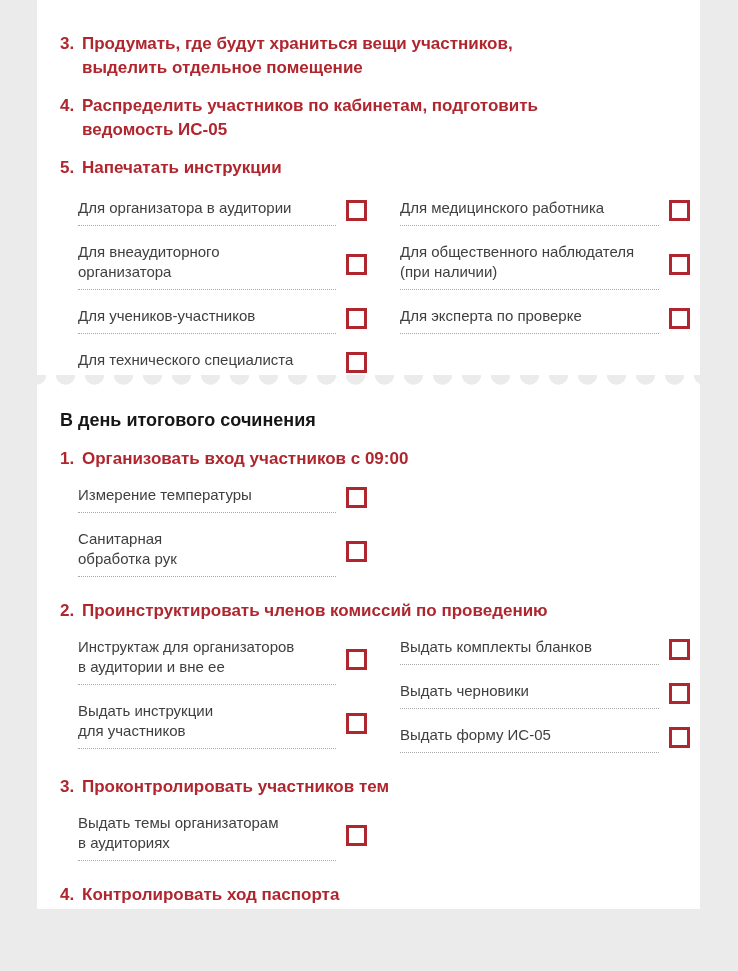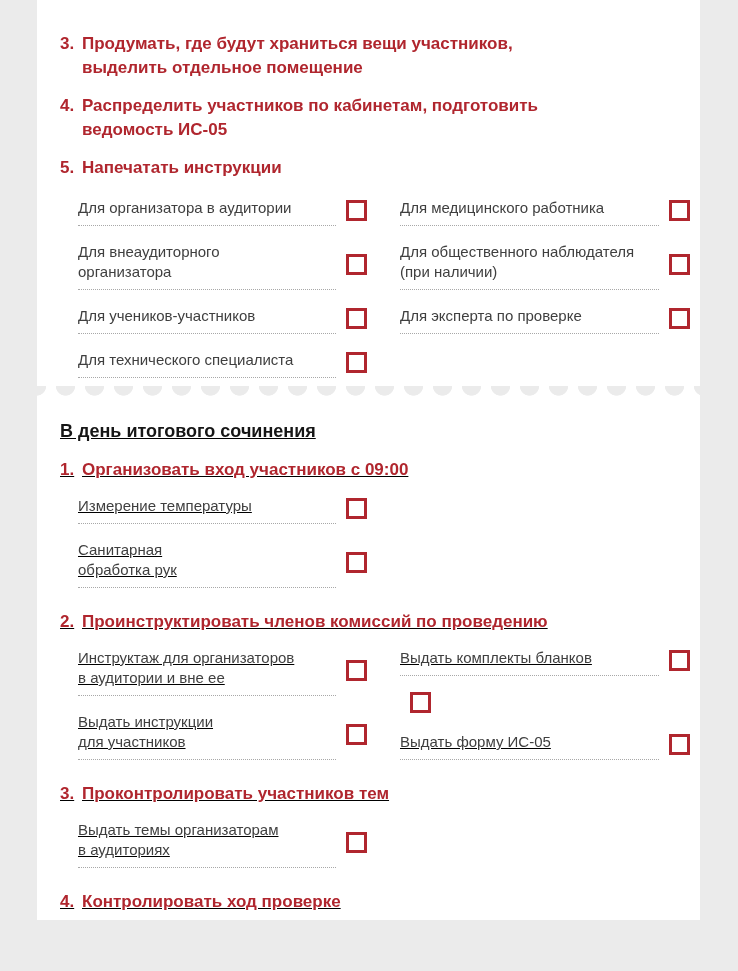--- a/index.html
+++ b/index.html
@@ -7,21 +7,21 @@
     width:738px;height:971px;
     background:#ebebeb;
     font-family:"Liberation Sans", sans-serif;
   }
   .page{position:relative;width:738px;height:971px;overflow:hidden;}
   .card{
     position:absolute;left:37px;width:663px;
     background:#ffffff;box-sizing:border-box;
   }
   .card1{top:0;height:388px;padding-top:32px;}
-  .card2{top:386px;height:534px;padding-top:34px;text-decoration:underline;}
+  .card2{top:375px;height:534px;padding-top:34px;}
   
   .card2::before{
     content:"";position:absolute;top:0;left:0;right:0;height:11px;
     background-image:radial-gradient(circle 10px at 50% 0px,#ebebeb 9.3px,rgba(0,0,0,0) 10px);
     background-size:29px 11px;background-repeat:repeat-x;background-position:14px 0;
     pointer-events:none;
   }
   .hrow{display:flex;margin:0 20px 14px 23px;color:#b0262e;font-weight:bold;font-size:17px;line-height:24px;}
   .hrow .hnum{flex:0 0 22px;}
   .hrow .htext{flex:1;white-space:pre-line;}
@@ -146,20 +146,21 @@
 для участников</span>
           <span class="cb"></span>
         </div>
       </div>
       <div class="col">
         <div class="item">
           <span class="lbl">Выдать комплекты бланков</span>
           <span class="cb"></span>
         </div>
         <div class="item">
+          <span class="lbl">Выдать черновики</span>
           <span class="cb"></span>
         </div>
         <div class="item">
           <span class="lbl">Выдать форму ИС-05</span>
           <span class="cb"></span>
         </div>
       </div>
     </div>
 
     <div class="hrow">
@@ -173,17 +174,17 @@
           <span class="lbl">Выдать темы организаторам
 в аудиториях</span>
           <span class="cb"></span>
         </div>
       </div>
       <div class="col"></div>
     </div>
 
     <div class="hrow mt0">
       <span class="hnum">4.</span>
-      <span class="htext">Контролировать ход проверке</span>
+      <span class="htext">Контролировать ход паспорта</span>
     </div>
 
   </section>
 </div>
 
 </body></html>

